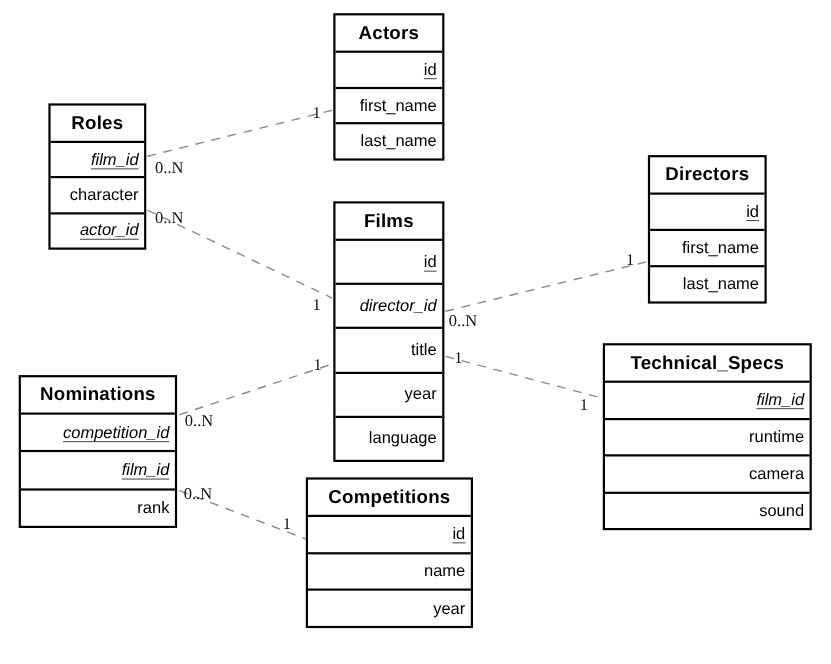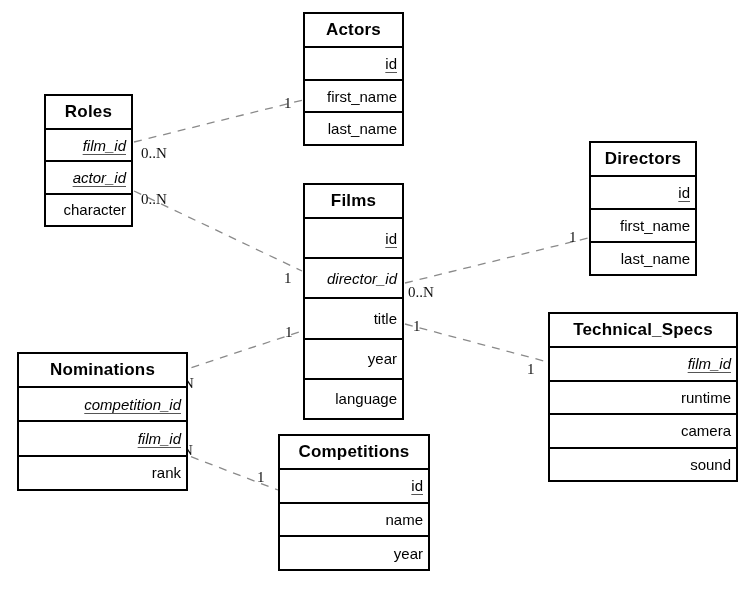--- a/index.html
+++ b/index.html
@@ -90,41 +90,41 @@
   <div class="entity" style="left:303px;top:12px;width:101px;height:134px">
     <div class="ehead">Actors</div>
     <div class="field pk">id</div>
     <div class="field">first_name</div>
     <div class="field">last_name</div>
   </div>
 
   <div class="entity" style="left:44px;top:94px;width:89px;height:133px">
     <div class="ehead">Roles</div>
     <div class="field pk fk">film_id</div>
+    <div class="field">character</div>
     <div class="field pk fk">actor_id</div>
-    <div class="field">character</div>
   </div>
 
   <div class="entity" style="left:303px;top:183px;width:101px;height:237px">
     <div class="ehead">Films</div>
     <div class="field pk">id</div>
     <div class="field fk">director_id</div>
     <div class="field">title</div>
     <div class="field">year</div>
     <div class="field">language</div>
   </div>
 
   <div class="entity" style="left:589px;top:141px;width:108px;height:135px">
     <div class="ehead">Directors</div>
     <div class="field pk">id</div>
     <div class="field">first_name</div>
     <div class="field">last_name</div>
   </div>
 
-  <div class="entity" style="left:17px;top:352px;width:171px;height:139px">
+  <div class="entity" style="left:17px;top:341px;width:144px;height:139px">
     <div class="ehead">Nominations</div>
     <div class="field pk fk">competition_id</div>
     <div class="field pk fk">film_id</div>
     <div class="field">rank</div>
   </div>
 
   <div class="entity" style="left:548px;top:312px;width:190px;height:170px">
     <div class="ehead">Technical_Specs</div>
     <div class="field pk fk">film_id</div>
     <div class="field">runtime</div>

